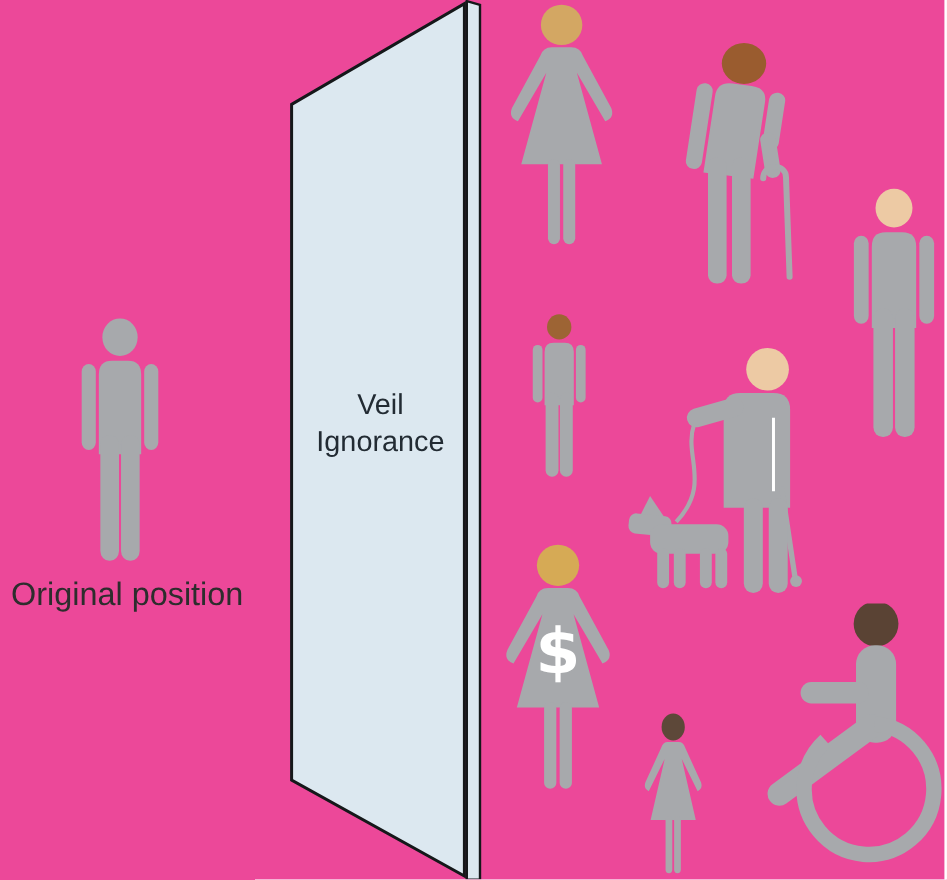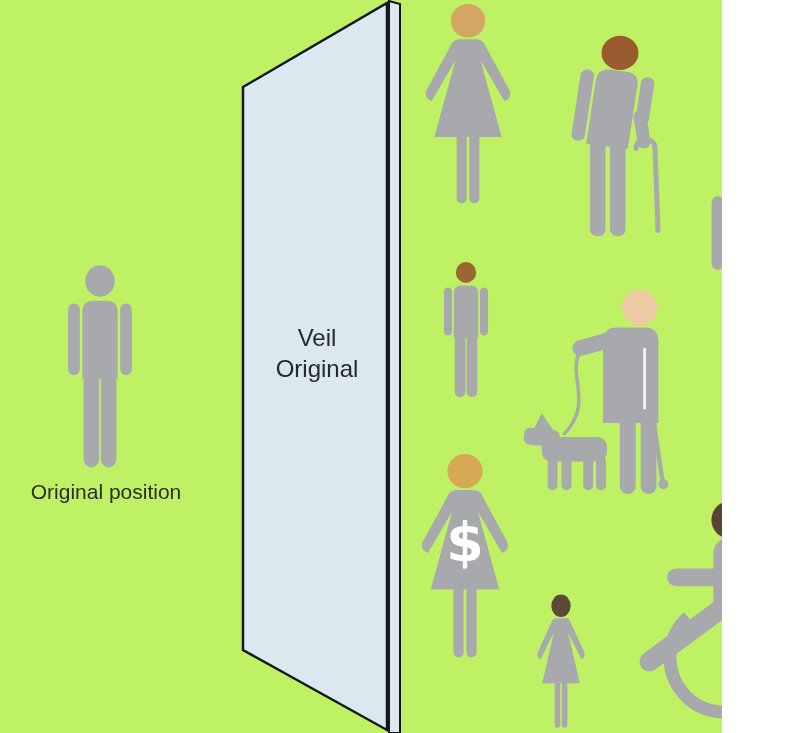--- a/index.html
+++ b/index.html
@@ -1,38 +1,38 @@
 <!DOCTYPE html>
 <html><head>
 <meta charset="utf-8">
 <style>
   html,body{margin:0;padding:0;background:#ffffff;}
-  #stage{position:relative;width:722px;height:733px;background:#bef264;overflow:hidden;
+  #stage{position:relative;width:787px;height:733px;background:#ec4899;overflow:hidden;
          font-family:"Liberation Sans",sans-serif;}
   .fig{position:absolute;}
   .fig svg{display:block;width:100%;height:100%;}
   #veil-svg{position:absolute;left:240px;top:0;width:162px;height:733px;}
   #veil-label{position:absolute;left:246px;top:322px;width:142px;text-align:center;
               font-size:24px;line-height:31px;color:#222b33;}
   #orig-label{position:absolute;left:2px;top:480px;width:208px;text-align:center;
-              font-size:21px;color:#2d2d2d;white-space:nowrap;}
+              font-size:27px;color:#2d2d2d;white-space:nowrap;}
 </style>
 </head>
 <body>
 
 <div id="stage">
 
   <svg id="veil-svg" viewBox="0 0 162 733" preserveAspectRatio="none">
     <polygon points="149,1 160,4 160,733 149,733" stroke-width="2" fill="#dce8f0" stroke="#15181a"></polygon>
     <polygon points="3,87 147,3 147,730 3,650" stroke-width="2.5" fill="#dce8f0" stroke="#15181a"></polygon>
   </svg>
 
   <div id="veil-label" style="color: rgb(34, 43, 51);">
     <div>Veil</div>
-    <div>Original</div>
+    <div>Ignorance</div>
   </div>
 
   <div id="orig-label" style="color: rgb(45, 45, 45);">Original position</div>
 
 <div class="fig" style="left: 58px; top: 264px; width: 84px; height: 206px;">
       <svg viewBox="0 0 100 230" preserveAspectRatio="none">
     <circle cx="50" cy="19" r="17.5" fill="#a7a9ac"></circle>
     <path d="M29,128 L29,54 Q29,41 42,41 L58,41 Q71,41 71,54 L71,128 Z" fill="#a7a9ac"></path>
     <rect x="12" y="44" width="14" height="80" rx="7" fill="#a7a9ac"></rect>
     <rect x="74" y="44" width="14" height="80" rx="7" fill="#a7a9ac"></rect>

